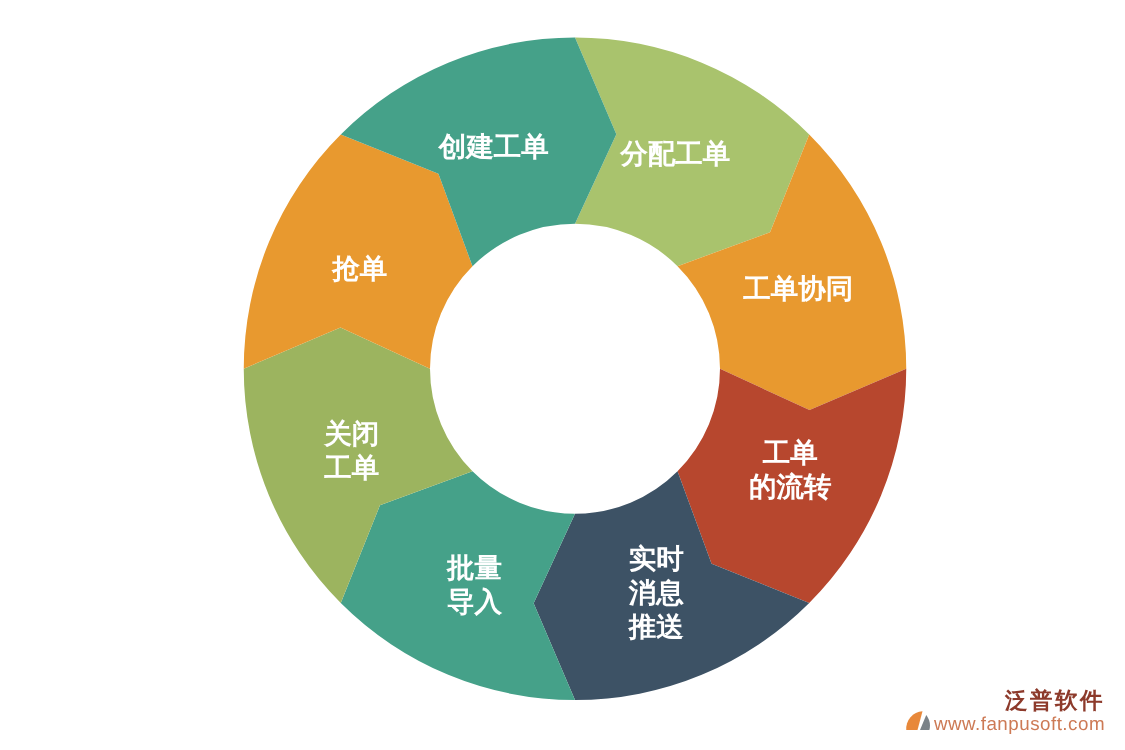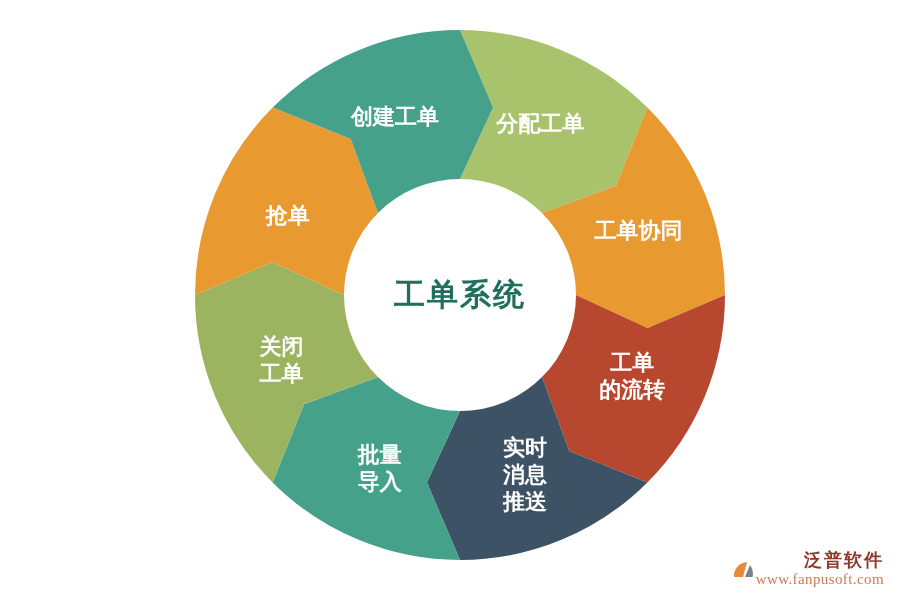--- a/index.html
+++ b/index.html
@@ -30,23 +30,22 @@
     font-size: 31px;
     font-weight: bold;
     letter-spacing: 2px;
     white-space: nowrap;
   }
   .watermark {
     position: absolute;
     right: 16px;
     bottom: 12px;
     display: flex;
-    align-items: center;
+    align-items: flex-end;
     gap: 3px;
-    font-family: Liberation Serif, serif;
   }
   .wm-text {
     display: flex;
     flex-direction: column;
     align-items: flex-end;
   }
   .wm-brand {
     font-size: 18px;
     font-weight: bold;
     letter-spacing: 2px;
@@ -80,21 +79,20 @@
       <text x="540.3" y="122.8" text-anchor="middle" fill="#ffffff" font-size="22" font-weight="bold"><tspan x="540.3" dy="8">分配工单</tspan></text>
       <text x="638.54" y="230.02" text-anchor="middle" fill="#ffffff" font-size="22" font-weight="bold"><tspan x="638.54" dy="8">工单协同</tspan></text>
       <text x="632.2" y="375.3" text-anchor="middle" fill="#ffffff" font-size="22" font-weight="bold"><tspan x="632.2" dy="-5.5">工单</tspan><tspan x="632.2" dy="27">的流转</tspan></text>
       <text x="524.98" y="473.54" text-anchor="middle" fill="#ffffff" font-size="22" font-weight="bold"><tspan x="524.98" dy="-19">实时</tspan><tspan x="524.98" dy="27">消息</tspan><tspan x="524.98" dy="27">推送</tspan></text>
       <text x="379.7" y="467.2" text-anchor="middle" fill="#ffffff" font-size="22" font-weight="bold"><tspan x="379.7" dy="-5.5">批量</tspan><tspan x="379.7" dy="27">导入</tspan></text>
       <text x="281.46" y="359.98" text-anchor="middle" fill="#ffffff" font-size="22" font-weight="bold"><tspan x="281.46" dy="-5.5">关闭</tspan><tspan x="281.46" dy="27">工单</tspan></text>
       <text x="287.8" y="214.7" text-anchor="middle" fill="#ffffff" font-size="22" font-weight="bold"><tspan x="287.8" dy="8">抢单</tspan></text>
       <text x="395.02" y="116.46" text-anchor="middle" fill="#ffffff" font-size="22" font-weight="bold"><tspan x="395.02" dy="8">创建工单</tspan></text>
     </svg>
 
-  <div class="center-label" style="color: rgb(30, 111, 92);">工单系统</div>
 
   <div class="watermark">
     <span class="wm-logo">
       <svg id="wm-logo-svg" width="22" height="22" viewBox="0 0 22 22">
           <path d="M3 18 A14 14 0 0 1 16 3 L12 18 Z" fill="#e8883a"></path>
           <path d="M14 18 L19 6 A14 14 0 0 1 21.5 18 Z" fill="#7a8288"></path>
         </svg>
     </span>
     <span class="wm-text">
       <span class="wm-brand" style="color: rgb(141, 58, 43);">泛普软件</span>

